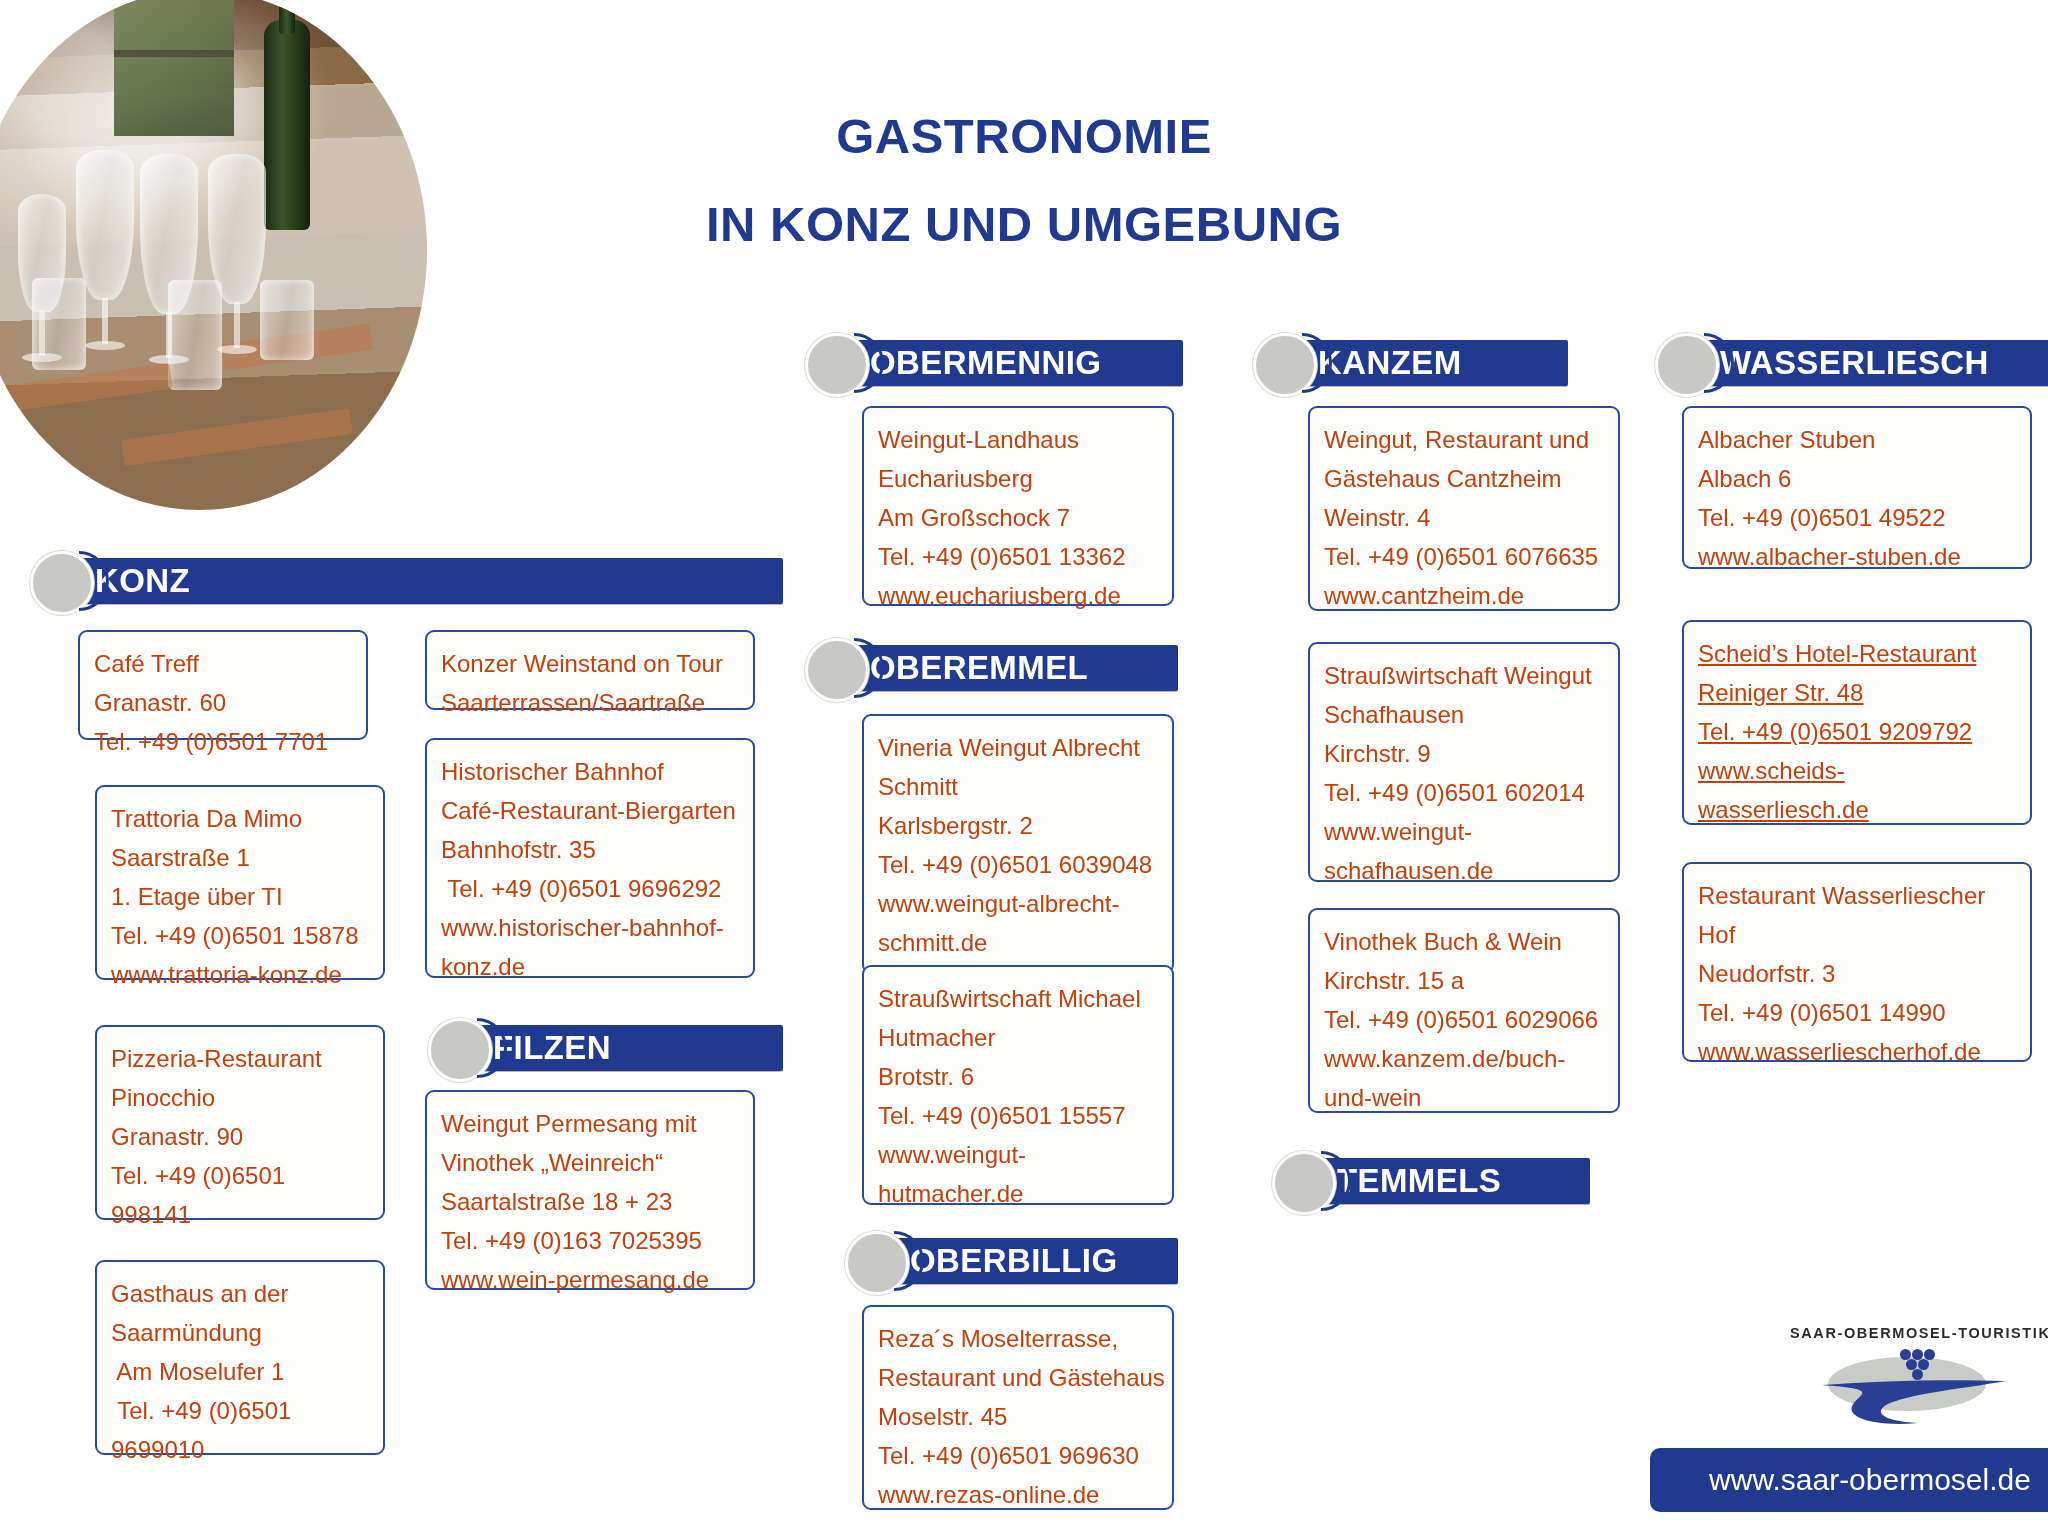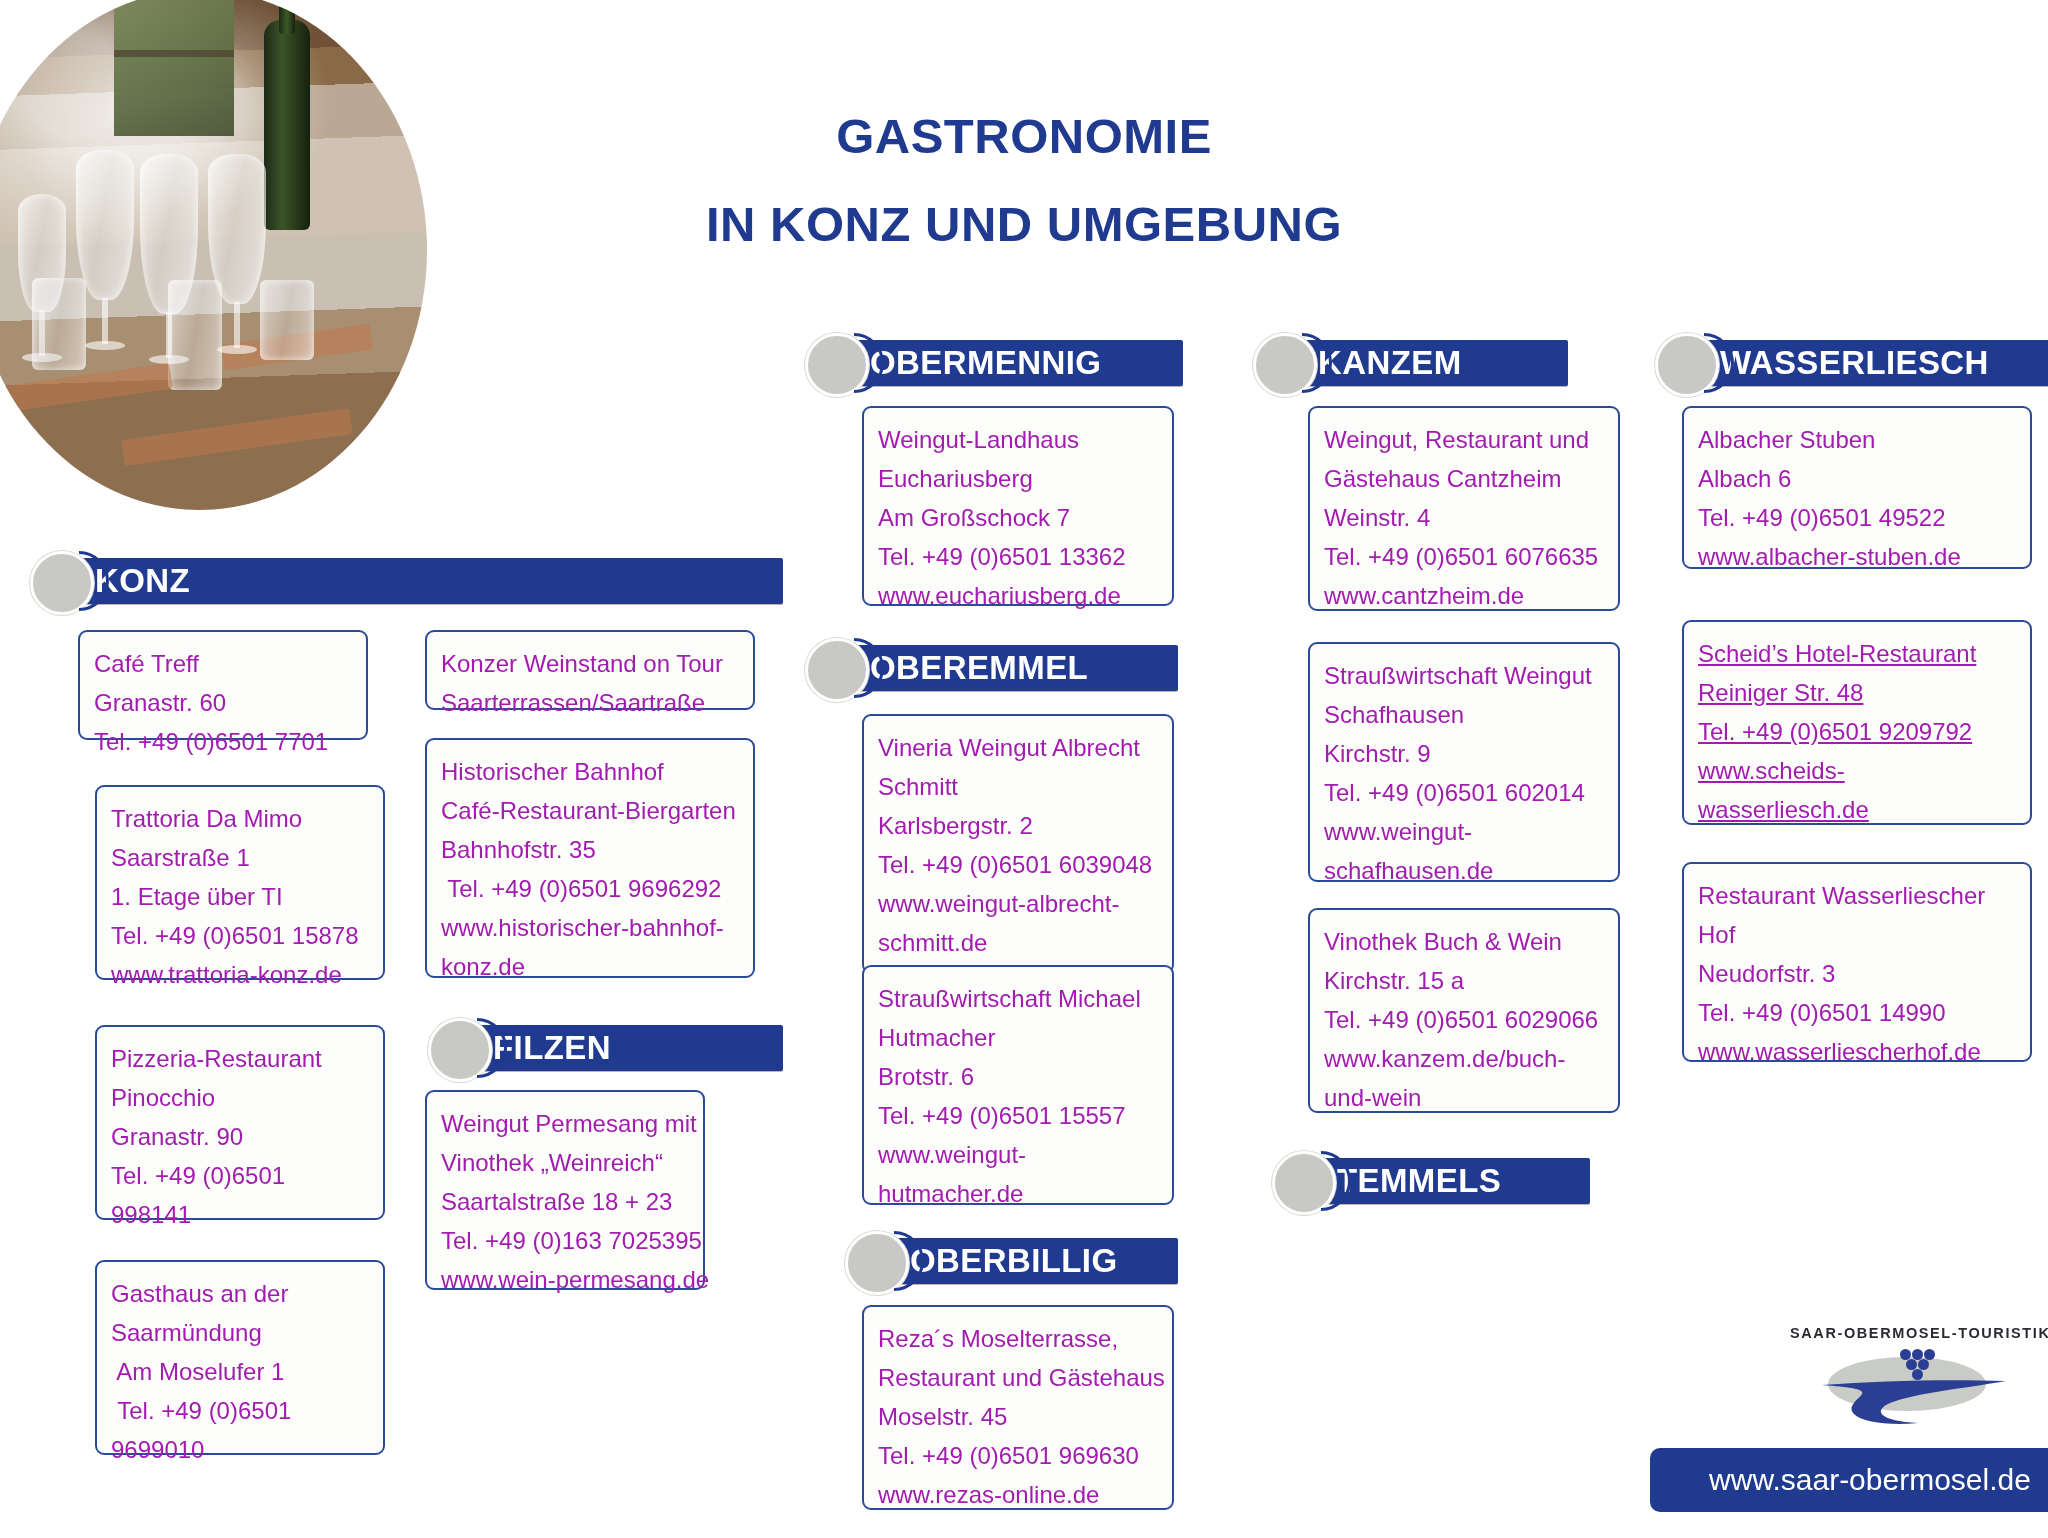--- a/index.html
+++ b/index.html
@@ -103,21 +103,21 @@
     z-index:-1;
   }
 
   
   .card{
     position:absolute;
     border:2.5px solid #2a4a9a;border-radius:9px;
     background:#fdfdfb;
     box-sizing:border-box;
     padding:12px 14px 10px 14px;
-    color:#a21caf;font-size:24px;line-height:39px;
+    color:#c2410c;font-size:24px;line-height:39px;
   }
   .card div{white-space:pre;}
 
   
   .logo{position:absolute;left:1790px;top:1325px;width:240px;}
   .logo-text{
     font-size:14.5px;letter-spacing:1.6px;color:#2a2a33;text-align:center;
     font-weight:bold;white-space:nowrap;
   }
   .logo-mark{position:relative;width:240px;height:74px;margin-top:4px;}
@@ -200,21 +200,21 @@
 Bahnhofstr. 35
  Tel. +49 (0)6501 9696292
 www.historischer-bahnhof-
 konz.de</div>
   </div>
 
   <div class="sec-head" style="left:428px;top:1025px;">
     <span class="sec-dot"></span>
     <span class="sec-bar" style="width:322px;">FILZEN</span>
   </div>
-  <div class="card" style="left:425px;top:1090px;width:280px;height:200px;">
+  <div class="card" style="left:425px;top:1090px;width:330px;height:200px;">
     <div>Weingut Permesang mit
 Vinothek „Weinreich“
 Saartalstraße 18 + 23
 Tel. +49 (0)163 7025395
 www.wein-permesang.de</div>
   </div>
 
   <div class="sec-head" style="left:805px;top:340px;">
     <span class="sec-dot"></span>
     <span class="sec-bar" style="width:345px;">OBERMENNIG</span>

